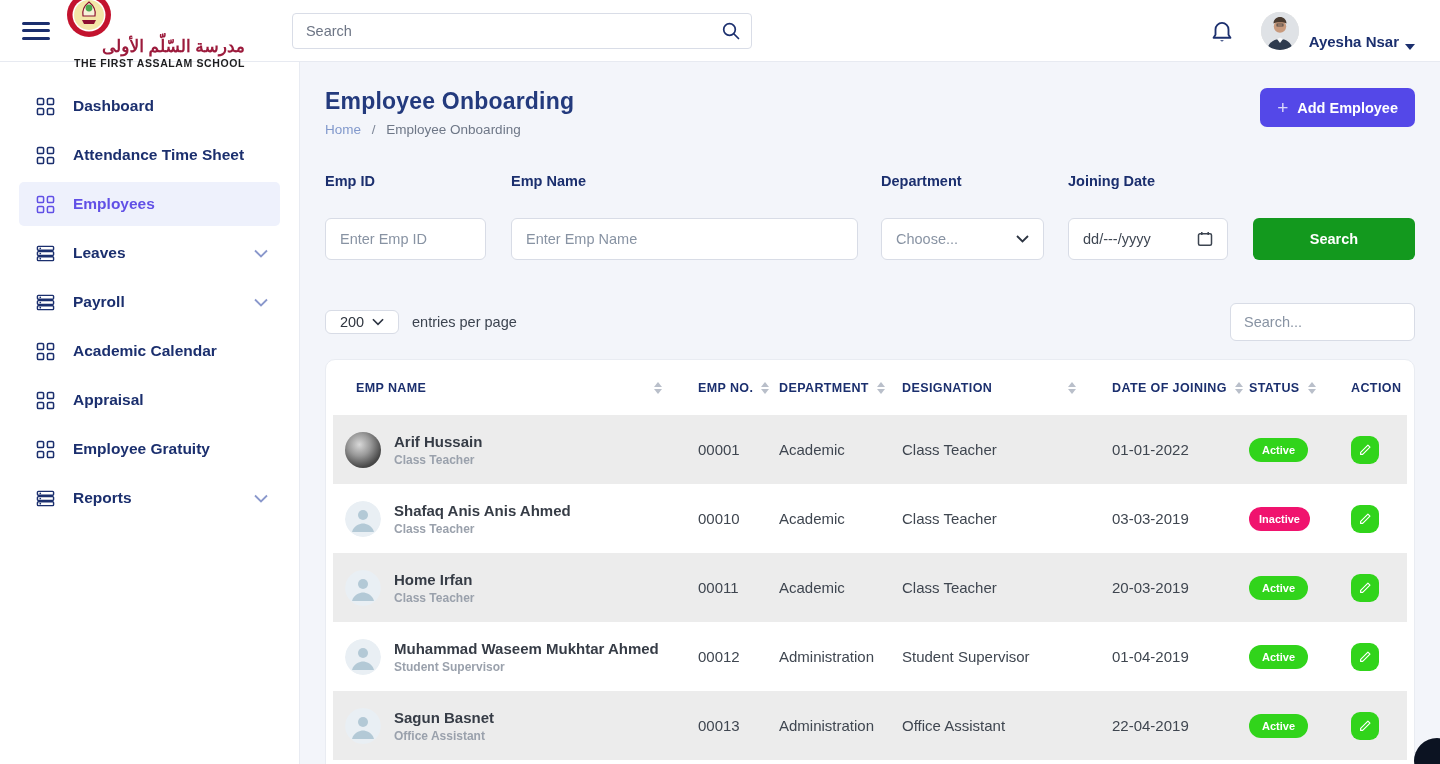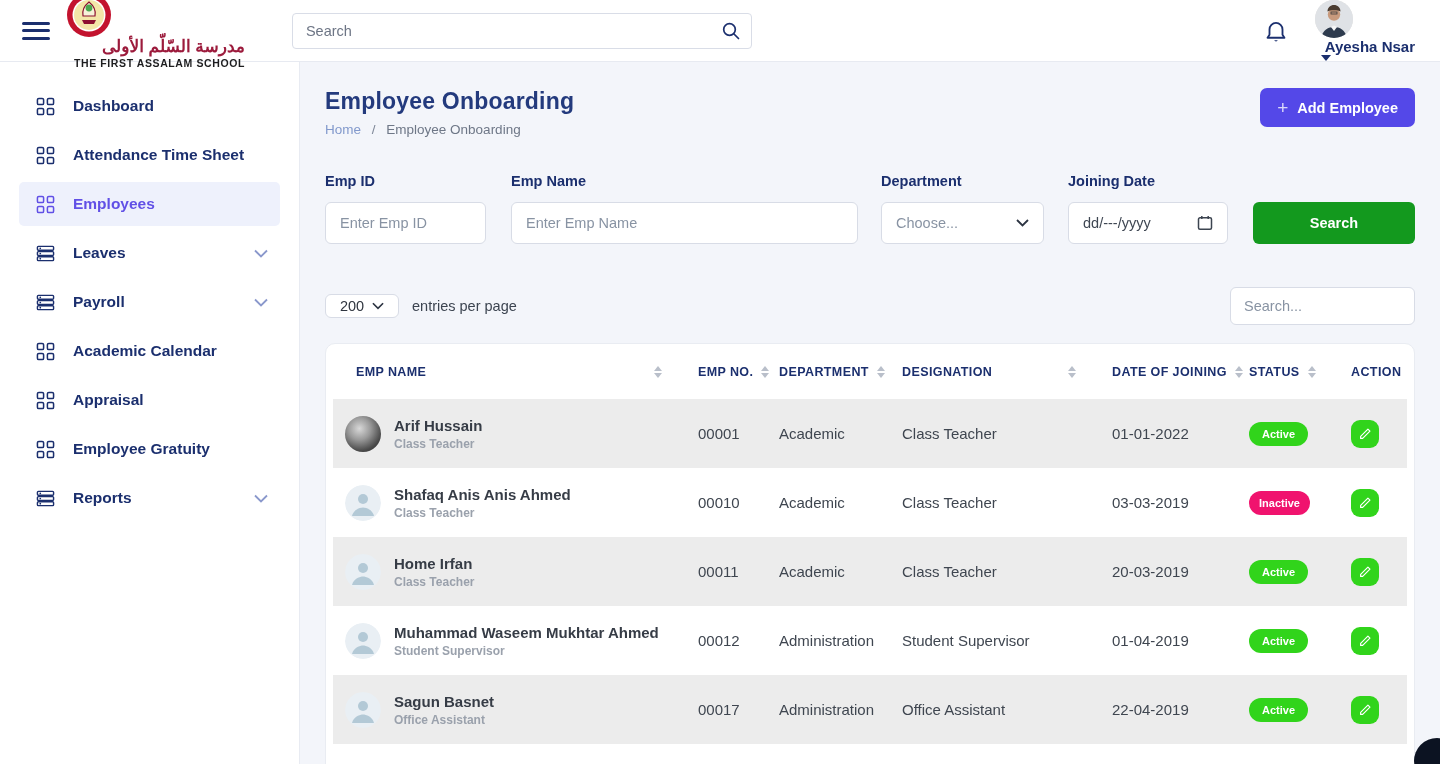--- a/index.html
+++ b/index.html
@@ -16,21 +16,21 @@
   .brand-ar { font-size:17px; font-weight:700; color:#9c1b3c; direction:rtl; }
   .brand-en { font-size:10.5px; font-weight:600; color:#1d1d1f; letter-spacing:.6px; margin-top:2px; }
   .top-search { position:relative; margin-left:47px; width:460px; }
   .top-search input { width:100%; height:36px; border:1px solid #d9dde7; border-radius:4px;
     padding:0 38px 0 13px; font-size:14.5px; color:#333; outline:none;
     font-family:"Liberation Sans", sans-serif; }
   .top-search input::placeholder { color:#6d7585; }
   .top-search .mag { position:absolute; right:11px; top:8px; cursor:pointer; }
   .top-right { margin-left:auto; display:flex; align-items:center; padding-right:25px; }
   .bell { margin-right:26px; cursor:pointer; }
-  .user-chip { display:flex; align-items:flex-start; cursor:pointer;flex-direction:column; }
+  .user-chip { display:flex; align-items:flex-end; cursor:pointer; }
   .user-avatar { width:38px; height:38px; border-radius:50%; overflow:hidden; background:#e4e2df; }
   .user-name { margin-left:10px; font-size:15px; font-weight:700; color:#1b2f6e; }
   .caret-down { margin-left:6px; width:0; height:0; border-left:5px solid transparent;
     border-right:5px solid transparent; border-top:6px solid #1b2f6e; }
 
   
   .sidebar { position:fixed; top:62px; left:0; width:300px; height:702px; background:#fff;
     border-right:1px solid #e8ebf2; padding-top:22px; }
   .side-item { display:flex; align-items:center; height:44px; margin:0 19px 5px 19px;
     padding:0 12px 0 17px; border-radius:5px; cursor:pointer; color:#1b2f6e; }
@@ -47,21 +47,21 @@
   .breadcrumb .home { color:#8299cc; cursor:pointer; }
   .breadcrumb .sep { color:#7d8697; margin:0 7px; }
   .breadcrumb .cur { color:#6e7787; }
   .btn-add { height:39px; background:#5448e8; color:#fff; border:none; border-radius:7px;
     padding:0 17px; font-size:14.5px; font-weight:700; display:flex; align-items:center;
     cursor:pointer; font-family:"Liberation Sans", sans-serif; }
   .btn-add .plus { font-size:19px; font-weight:400; color:rgba(255,255,255,.78); margin-right:9px; }
 
   
   .filters { display:flex; margin-top:36px; align-items:flex-end; }
-  .fgroup { display:flex; flex-direction:column; }
+  .fgroup { display:flex; flex-direction:column;gap:16px; }
   .flabel { font-size:14.5px; font-weight:700; color:#1b2f6e; margin-bottom:13px; }
   .fctrl { height:42px; background:#fff; border:1px solid #d8dce6; border-radius:6px;
     font-size:14.5px; display:flex; align-items:center; padding:0 14px; color:#3f4753; }
   input.fctrl { outline:none; font-family:"Liberation Sans", sans-serif; }
   input.fctrl::placeholder { color:#8893a3; }
   .w-empid { width:161px; } .w-empname { width:347px; margin-left:25px; }
   .w-dept  { width:163px; margin-left:23px; } .w-date { width:160px; margin-left:24px; }
   .sel-placeholder { color:#8893a3; }
   .fctrl .tail { margin-left:auto; display:flex; align-items:center; }
   .btn-search { margin-left:25px; width:162px; height:42px; background:#13991e; color:#fff;
@@ -520,21 +520,21 @@
             <circle cx="18" cy="18" r="18" fill="#e9eff4"></circle>
             <circle cx="18" cy="14" r="5" fill="#b3c9d6"></circle>
             <path d="M7 31c1.5-6.5 8-8.5 11-8.5s9.5 2 11 8.5z" fill="#b3c9d6"></path>
           </svg>
         </div>
         <div class="nameblock">
           <div class="emp-name">Sagun Basnet</div>
           <div class="emp-role">Office Assistant</div>
         </div>
       </div>
-      <div class="cell">00017</div>
+      <div class="cell">00013</div>
       <div class="cell">Administration</div>
       <div class="cell">Office Assistant</div>
       <div class="cell">22-04-2019</div>
       <div><span class="badge active">Active</span></div>
       <div>
         <button class="btn-edit">
           <svg width="14" height="14" viewBox="0 0 24 24">
             <path d="M17 3.5l3.5 3.5L8 19.5H4.5V16L17 3.5z" fill="none" stroke="#fff" stroke-width="2" stroke-linejoin="round"></path>
           </svg>
         </button>

